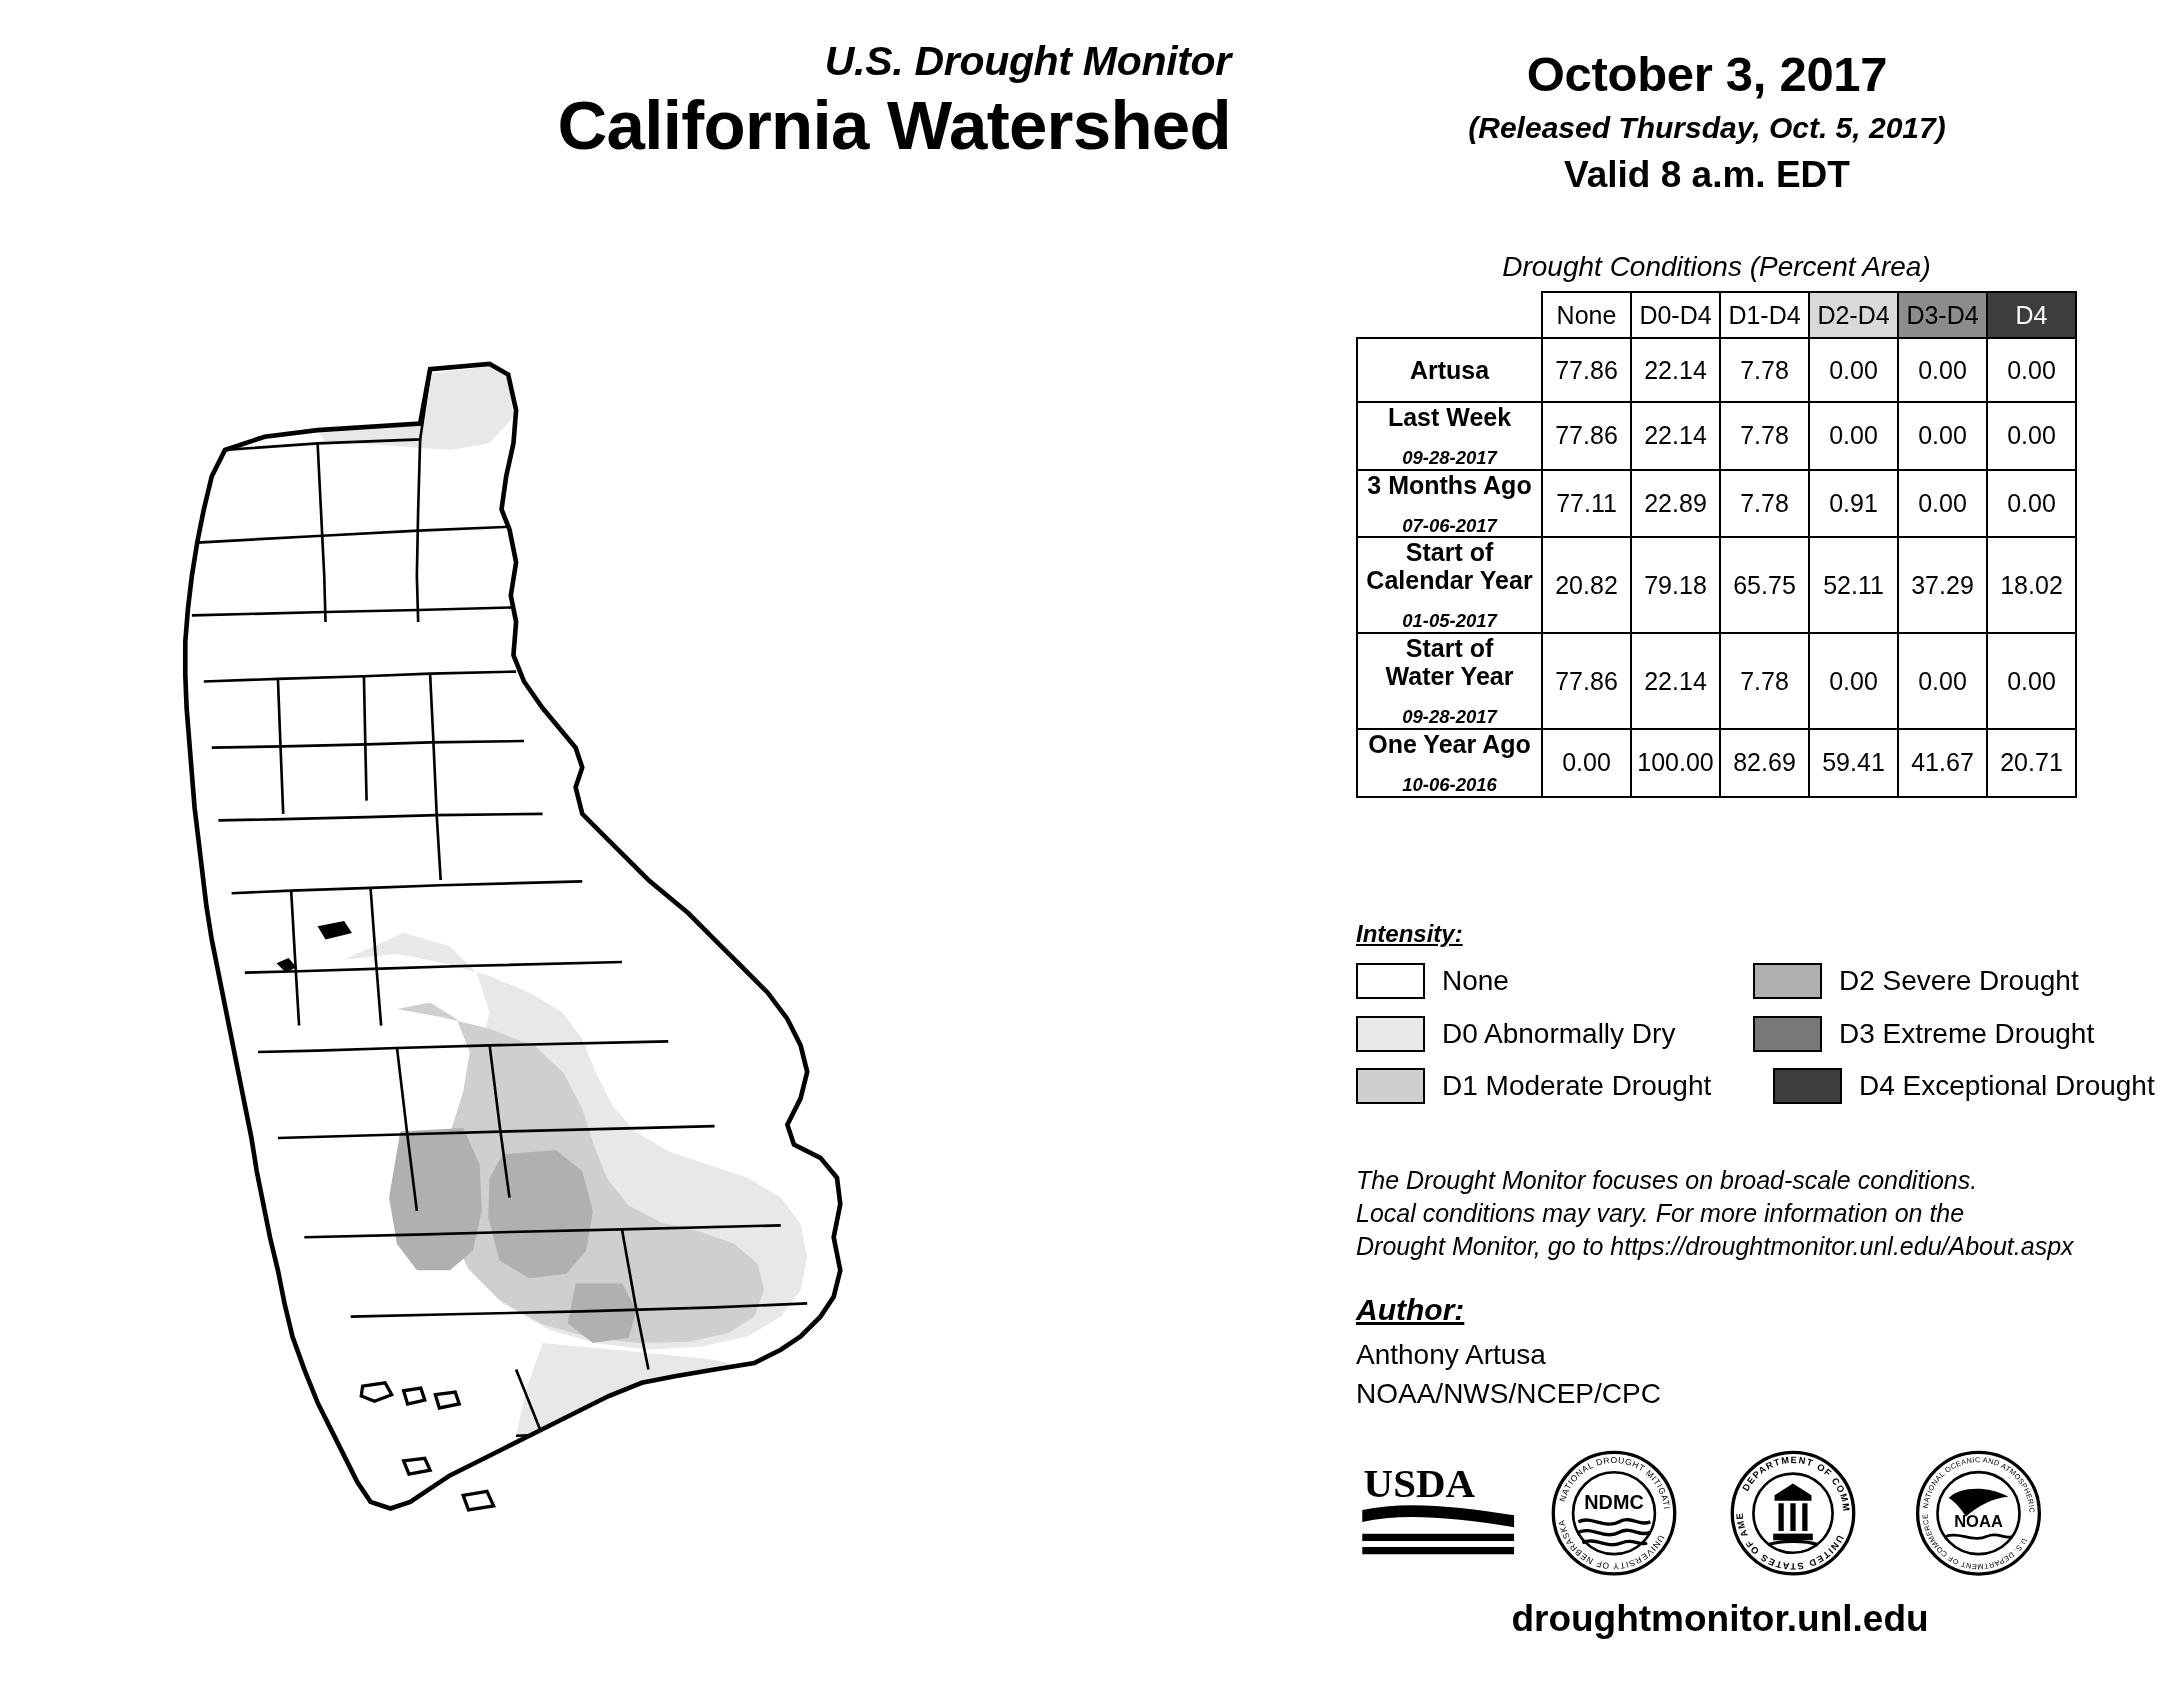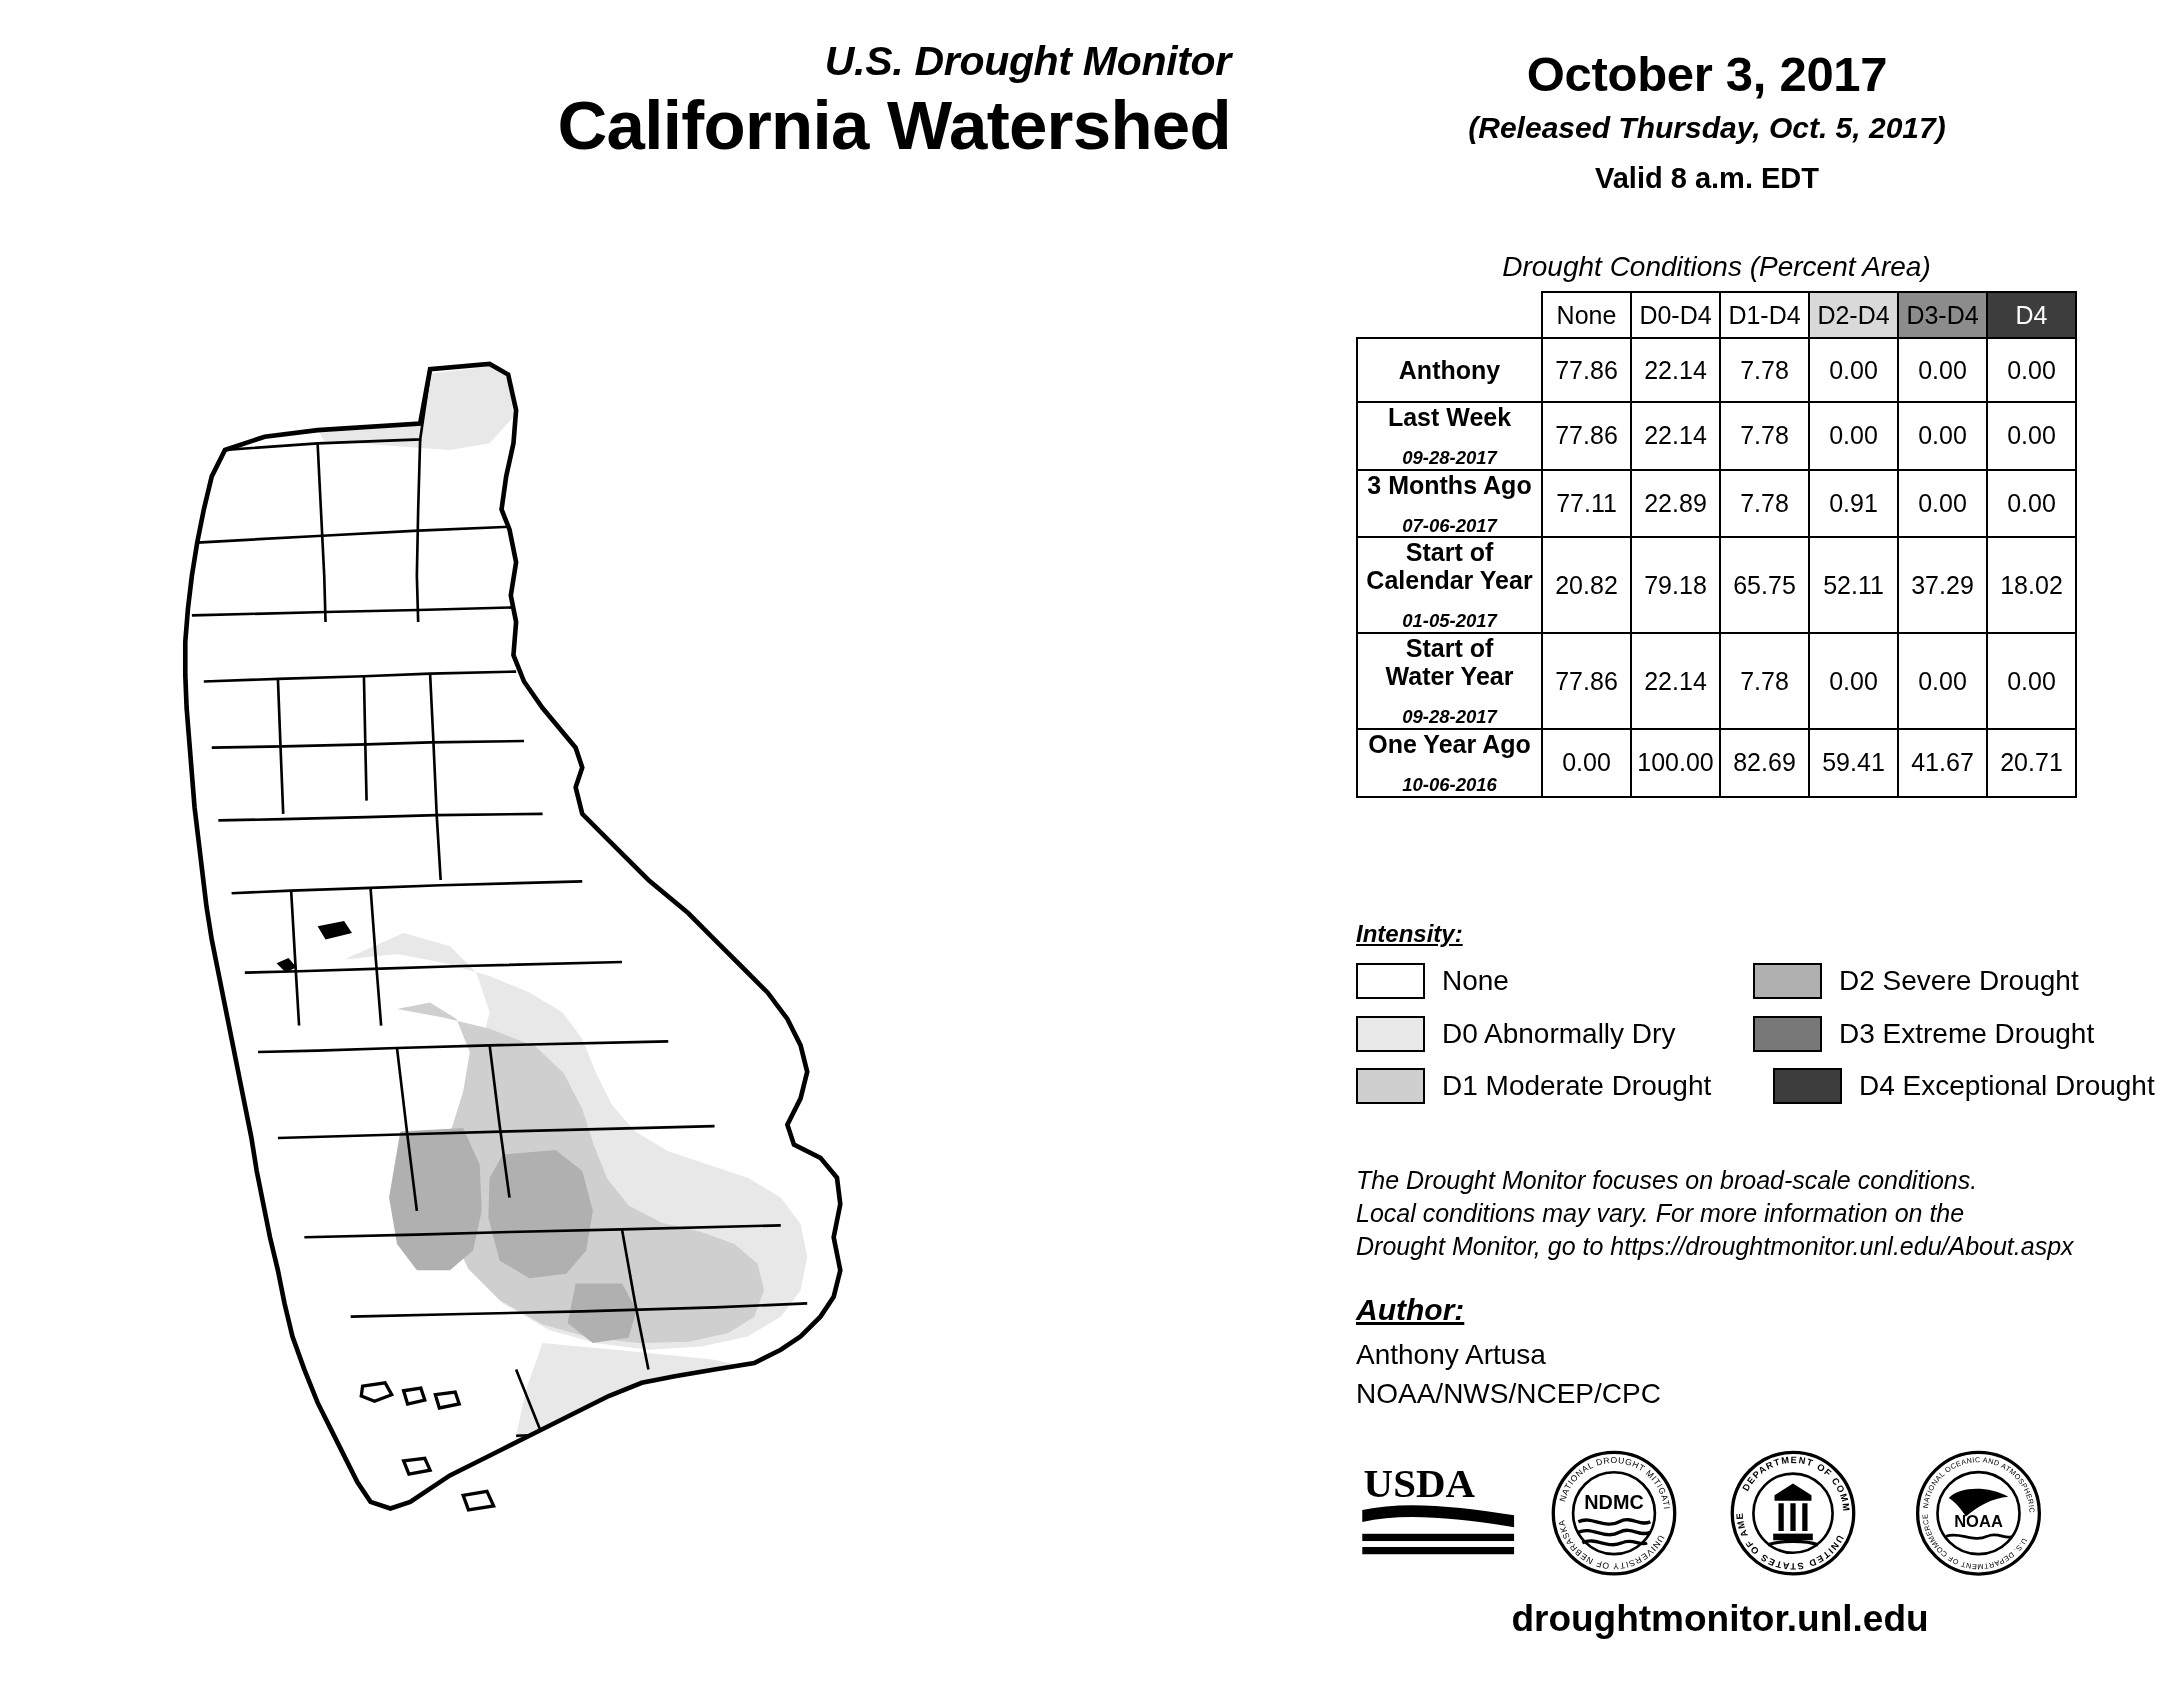--- a/index.html
+++ b/index.html
@@ -77,23 +77,23 @@
     font-weight: bold;
     letter-spacing: -0.3px;
   }
   #date-released {
     font-size: 30px;
     font-weight: bold;
     font-style: italic;
     margin-top: 9.3px;
   }
   #date-valid {
-    font-size: 29px;
-    font-weight: bold;
-    margin-top: 17px;
+    font-size: 37px;
+    font-weight: bold;
+    margin-top: 9px;
     text-align: center;
   }
 
   #table-caption {
     position: absolute;
     left: 0;
     top: 251px;
     width: 853px;
     text-align: center;
     font-size: 28px;
@@ -367,21 +367,21 @@
         <th class="hdr-d0">D0-D4</th>
         <th class="hdr-d1">D1-D4</th>
         <th class="hdr-d2">D2-D4</th>
         <th class="hdr-d3">D3-D4</th>
         <th class="hdr-d4">D4</th>
       </tr>
     </thead>
     <tbody>
       <tr class="data-row">
         <td class="rowlabel">
-          <span>Anthony</span>
+          <span>Artusa</span>
         </td>
         <td>77.86</td>
         <td>22.14</td>
         <td>7.78</td>
         <td>0.00</td>
         <td>0.00</td>
         <td>0.00</td>
       </tr>
       <tr class="data-row">
         <td class="rowlabel">

